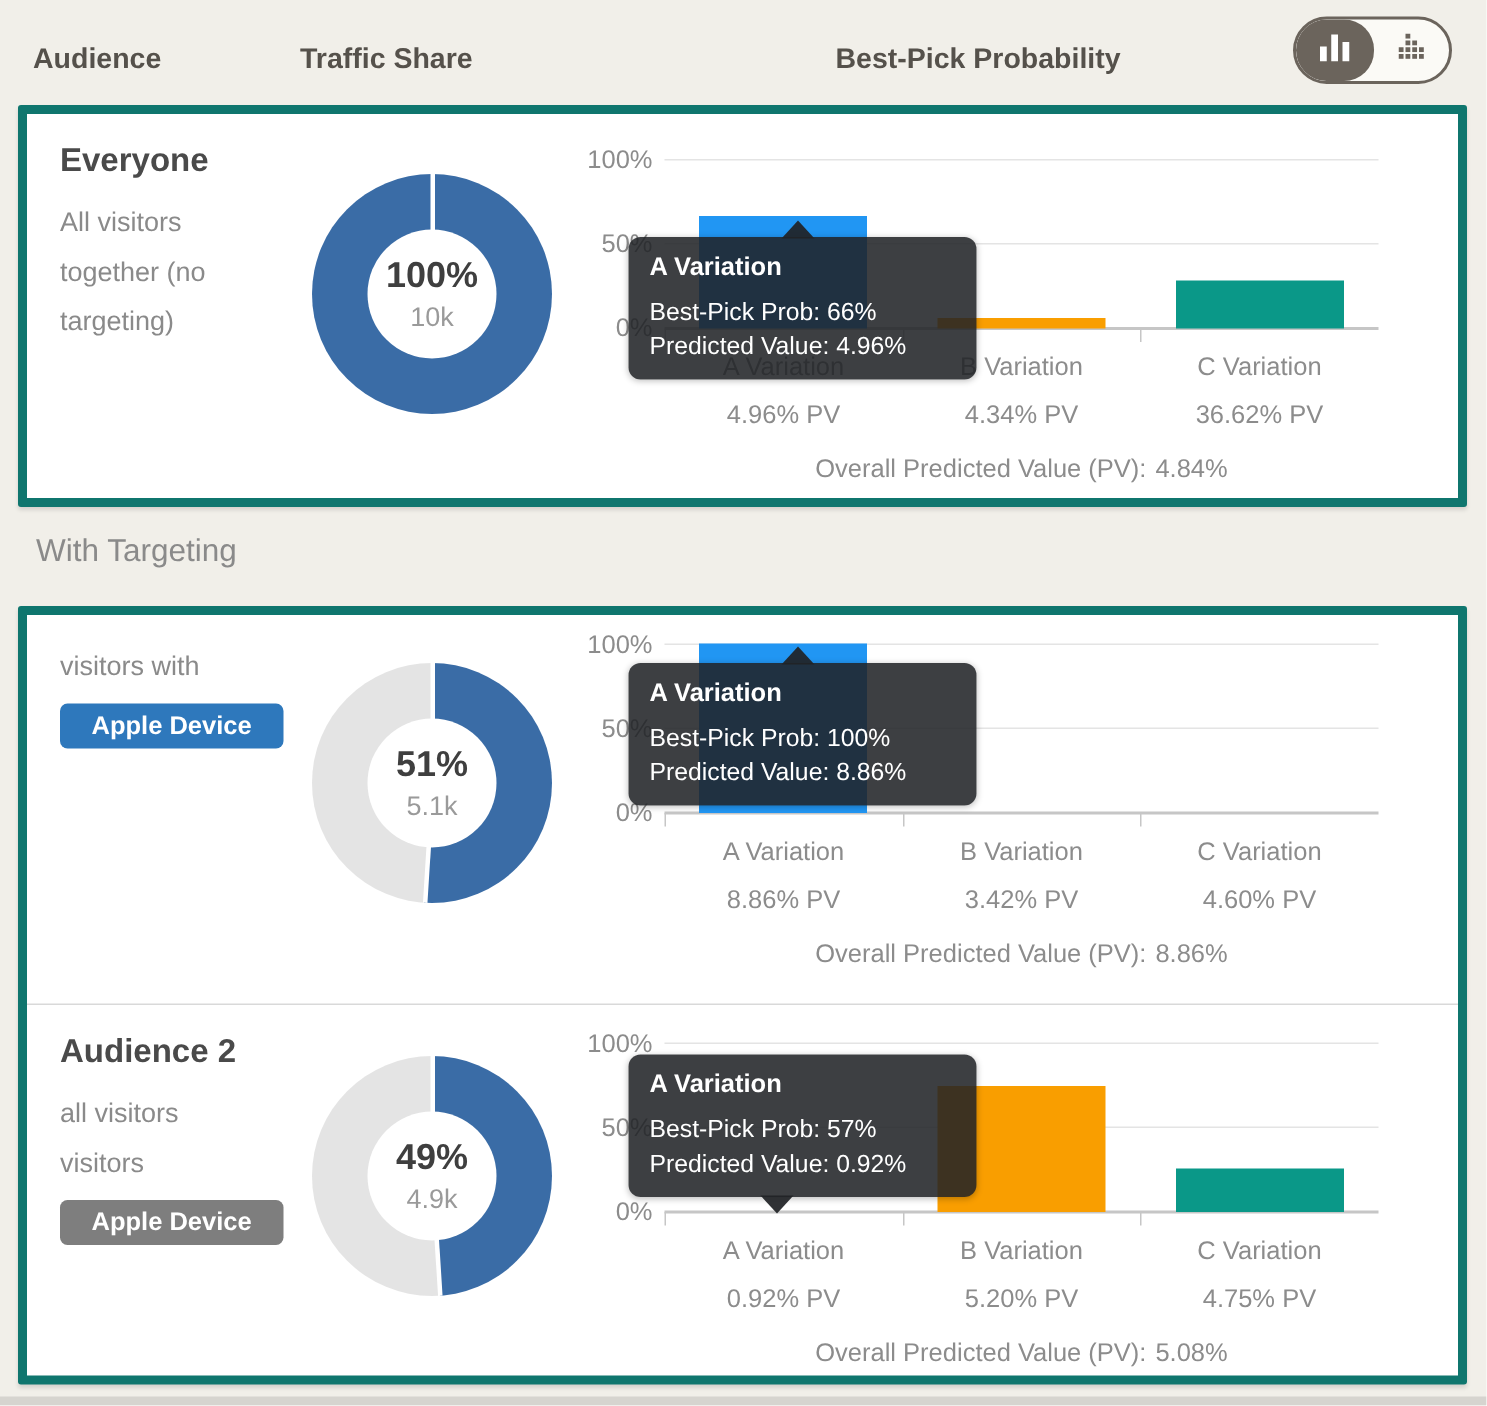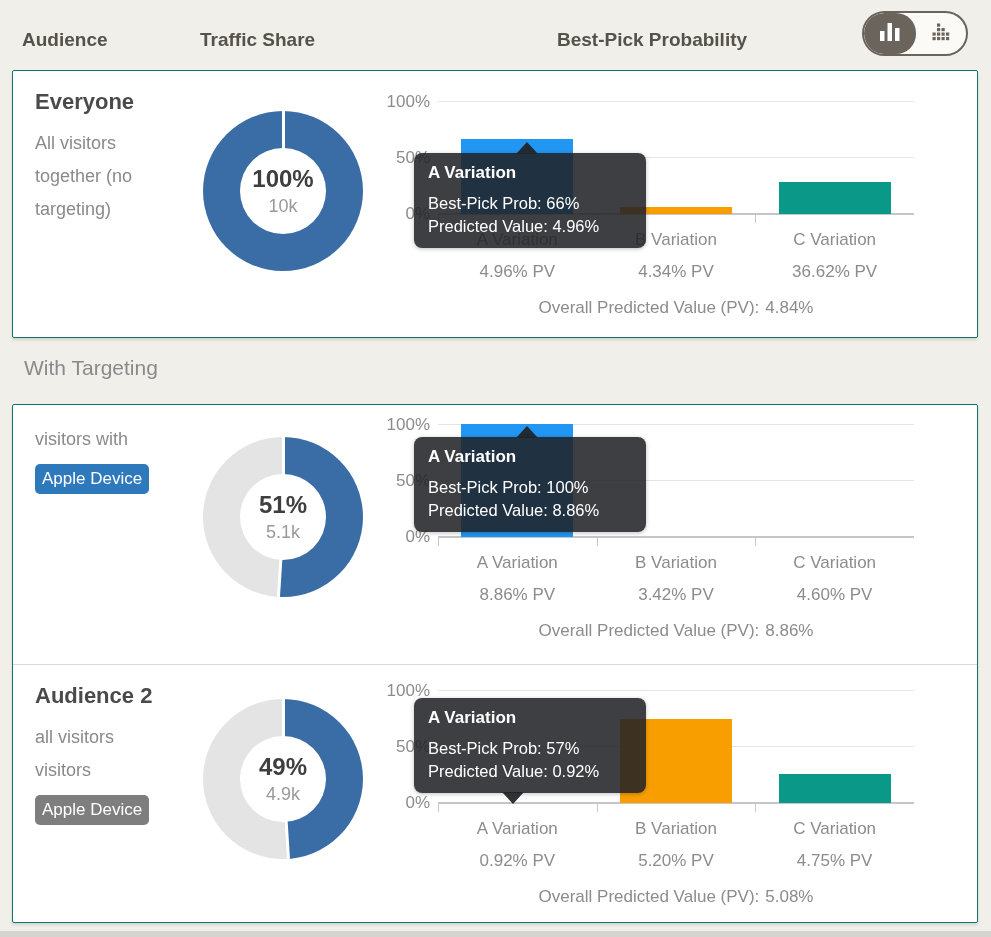--- a/index.html
+++ b/index.html
@@ -15,36 +15,36 @@
   .ch-traffic{left:200px;}
   .ch-prob{left:557px;}
   .toggle{position:absolute;top:11px;right:23px;width:106px;height:45px;
     border:2px solid #6b645c;border-radius:24px;background:#fbfaf6;
     display:flex;box-sizing:border-box;overflow:hidden;cursor:pointer;}
   .toggle-left{width:52px;height:100%;background:#6b645c;border-radius:20px;
     display:flex;align-items:center;justify-content:center;}
   .toggle-right{flex:1;display:flex;align-items:center;justify-content:center;}
   
   .card{position:absolute;left:12px;width:966px;background:#fff;
-    border:1px solid #0f766e;border-radius:2px;box-sizing:border-box;
+    border:6px solid #0f766e;border-radius:2px;box-sizing:border-box;
     box-shadow:0 2px 3px rgba(0,0,0,0.12);}
   .card-1{top:70px;height:268px;}
   .card-2{top:404px;height:519px;}
   .with-targeting{position:absolute;top:356px;left:24px;font-size:21px;color:#8a8a8a;}
   .bottom-strip{position:absolute;left:0;right:0;bottom:0;height:6px;background:#d6d4cf;}
   
   .sec{position:relative;}
   .sec-1{height:266px;}
   .sec-2{height:259px;border-bottom:1px solid #d9d9d9;}
   .sec-3{height:258px;}
   .aud{position:absolute;left:22px;top:18px;width:165px;}
   .aud-name{font-size:22px;font-weight:bold;color:#4a4a4a;margin-bottom:12px;}
   .aud-desc{font-size:18px;color:#8a8a8a;width:112px;line-height:33px;}
-  .aud-badge{display:inline-block;margin-top:8px;padding:5px 7px;border-radius:5px;
-    color:#fff;font-weight:normal;font-size:17px;}
+  .aud-badge{display:inline-block;margin-top:8px;padding:5px 21px;border-radius:5px;
+    color:#fff;font-weight:bold;font-size:17px;}
   
   .donut{position:absolute;width:160px;height:160px;border-radius:50%;}
   .sec-1 .donut{left:190px;top:40px;}
   .sec-2 .donut{left:190px;top:32px;}
   .sec-3 .donut{left:190px;top:34px;}
   .donut-slit{position:absolute;left:calc(50% - 1.5px);top:0;width:3px;height:50%;
     background:#fff;transform-origin:50% 100%;z-index:1;}
   .donut-hole{position:absolute;left:37px;top:37px;width:86px;height:86px;background:#fff;
     border-radius:50%;display:flex;flex-direction:column;align-items:center;
     justify-content:center;z-index:2;}

